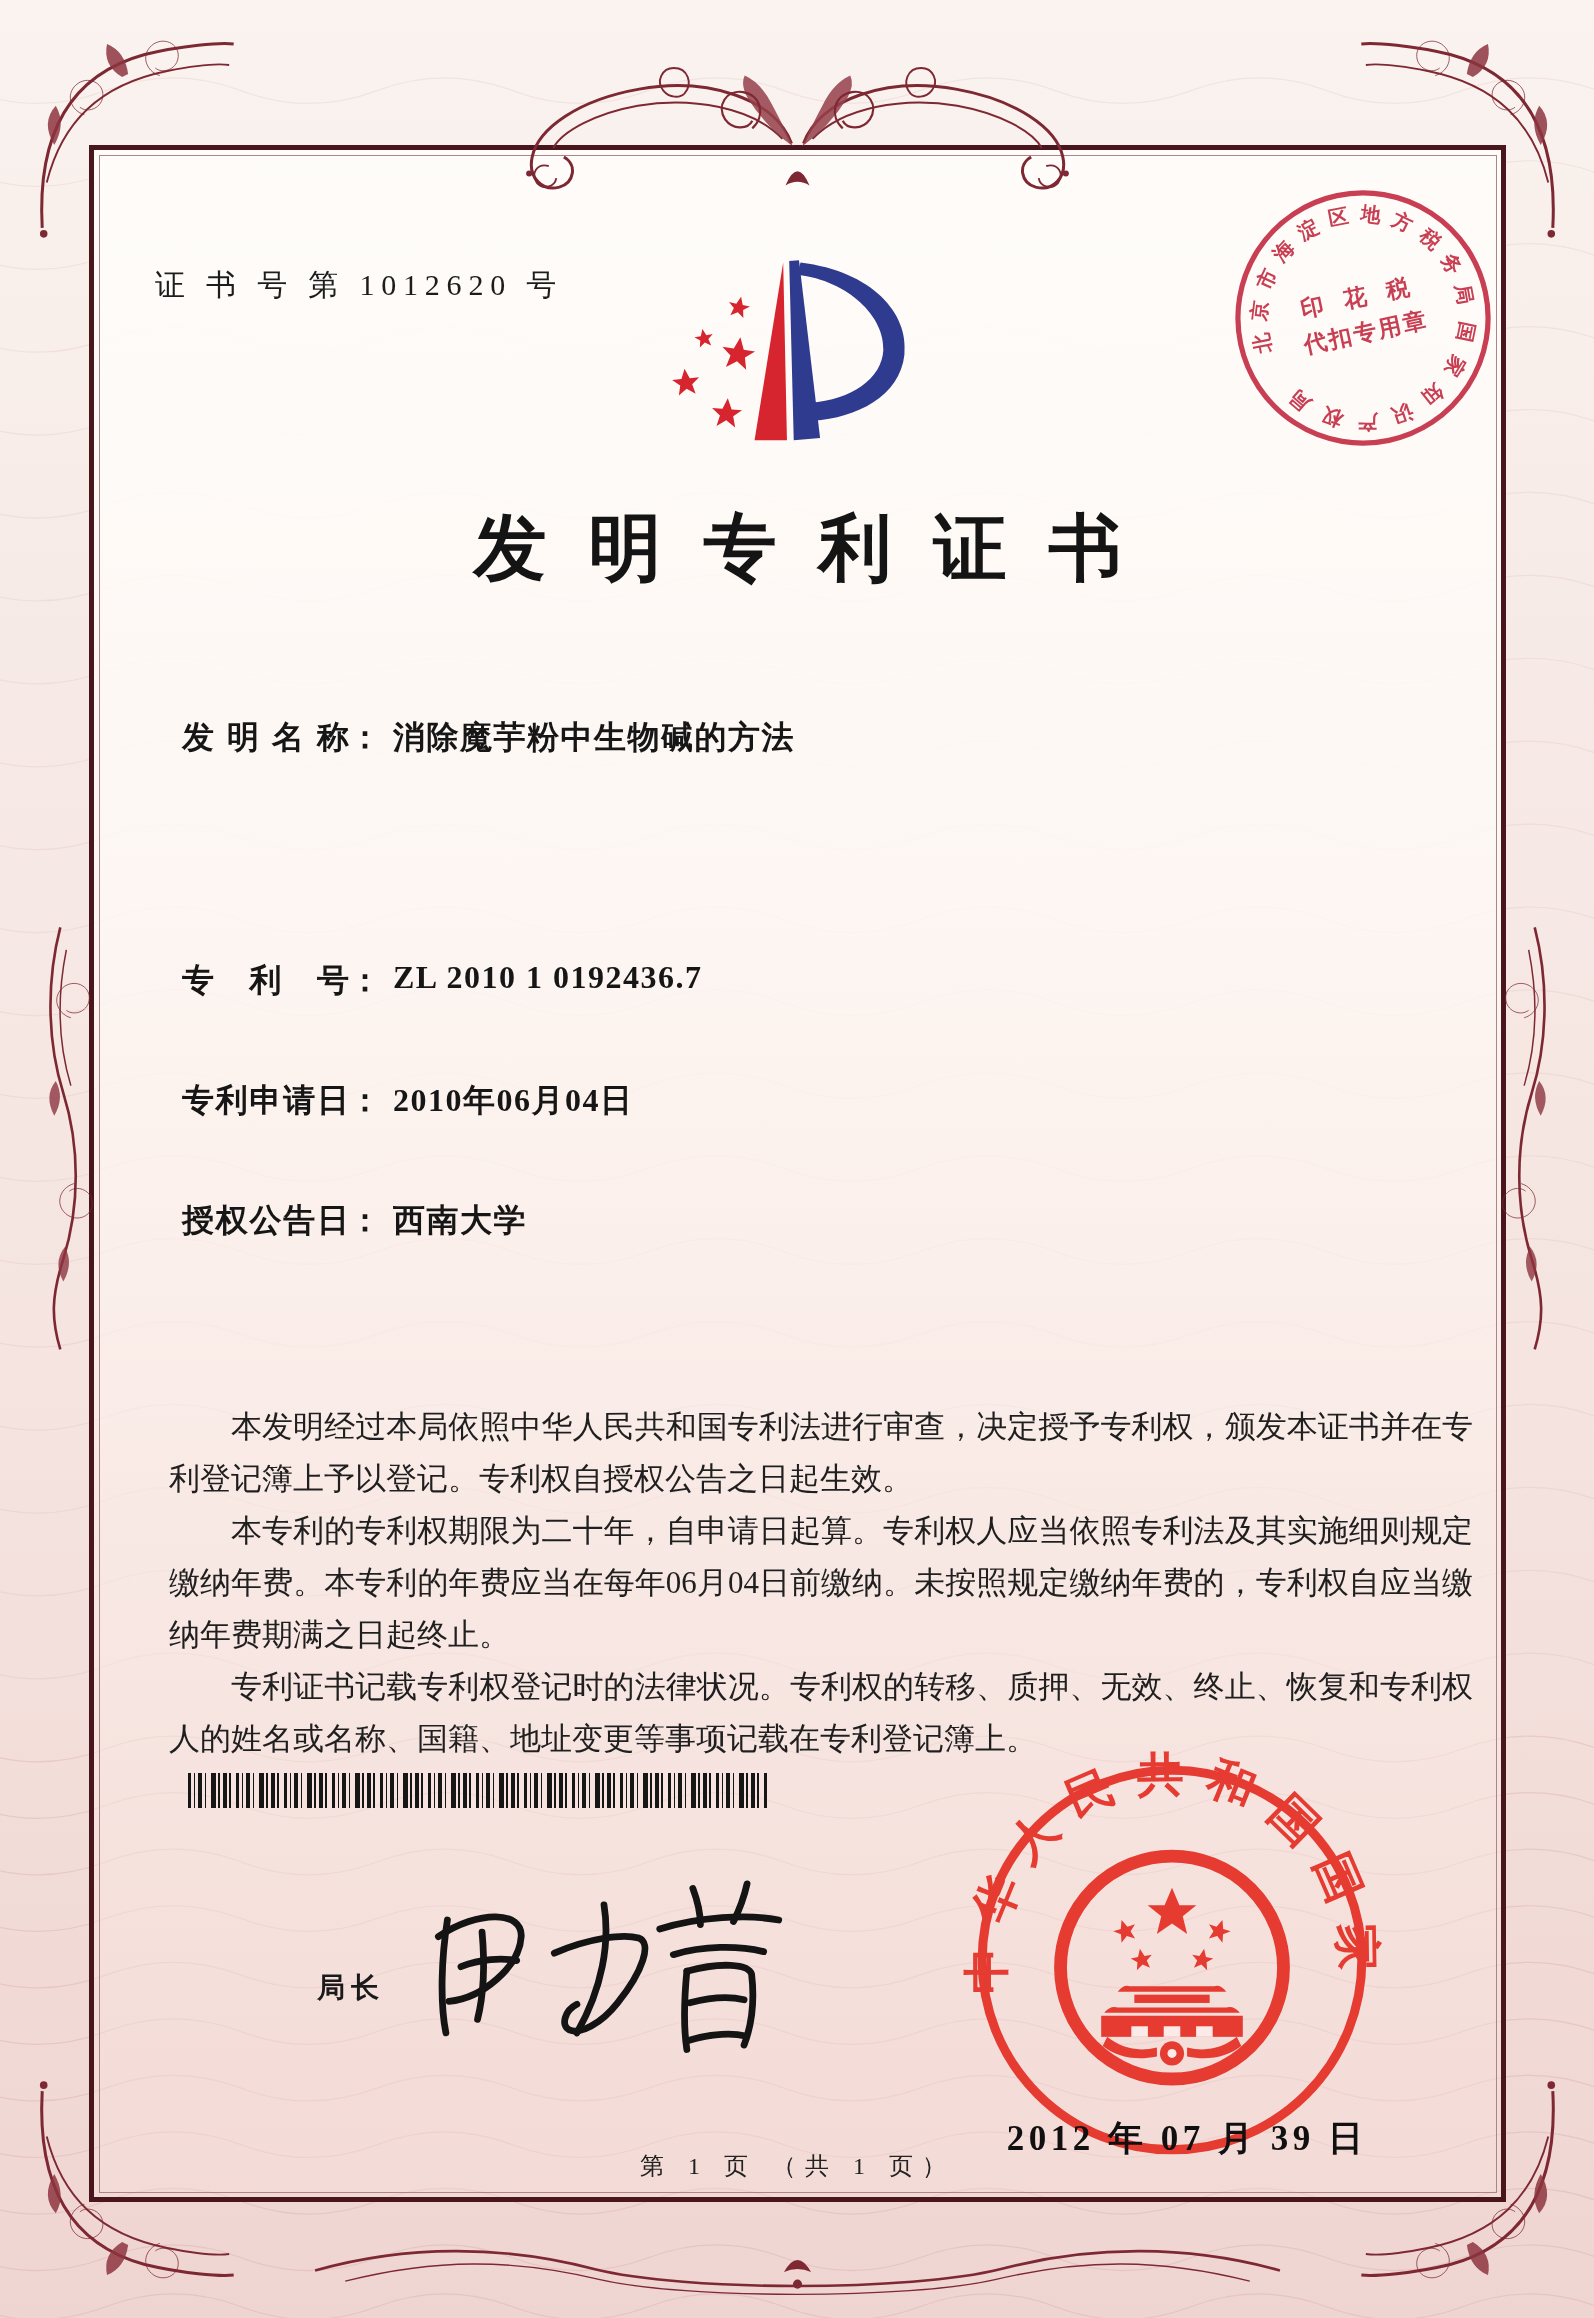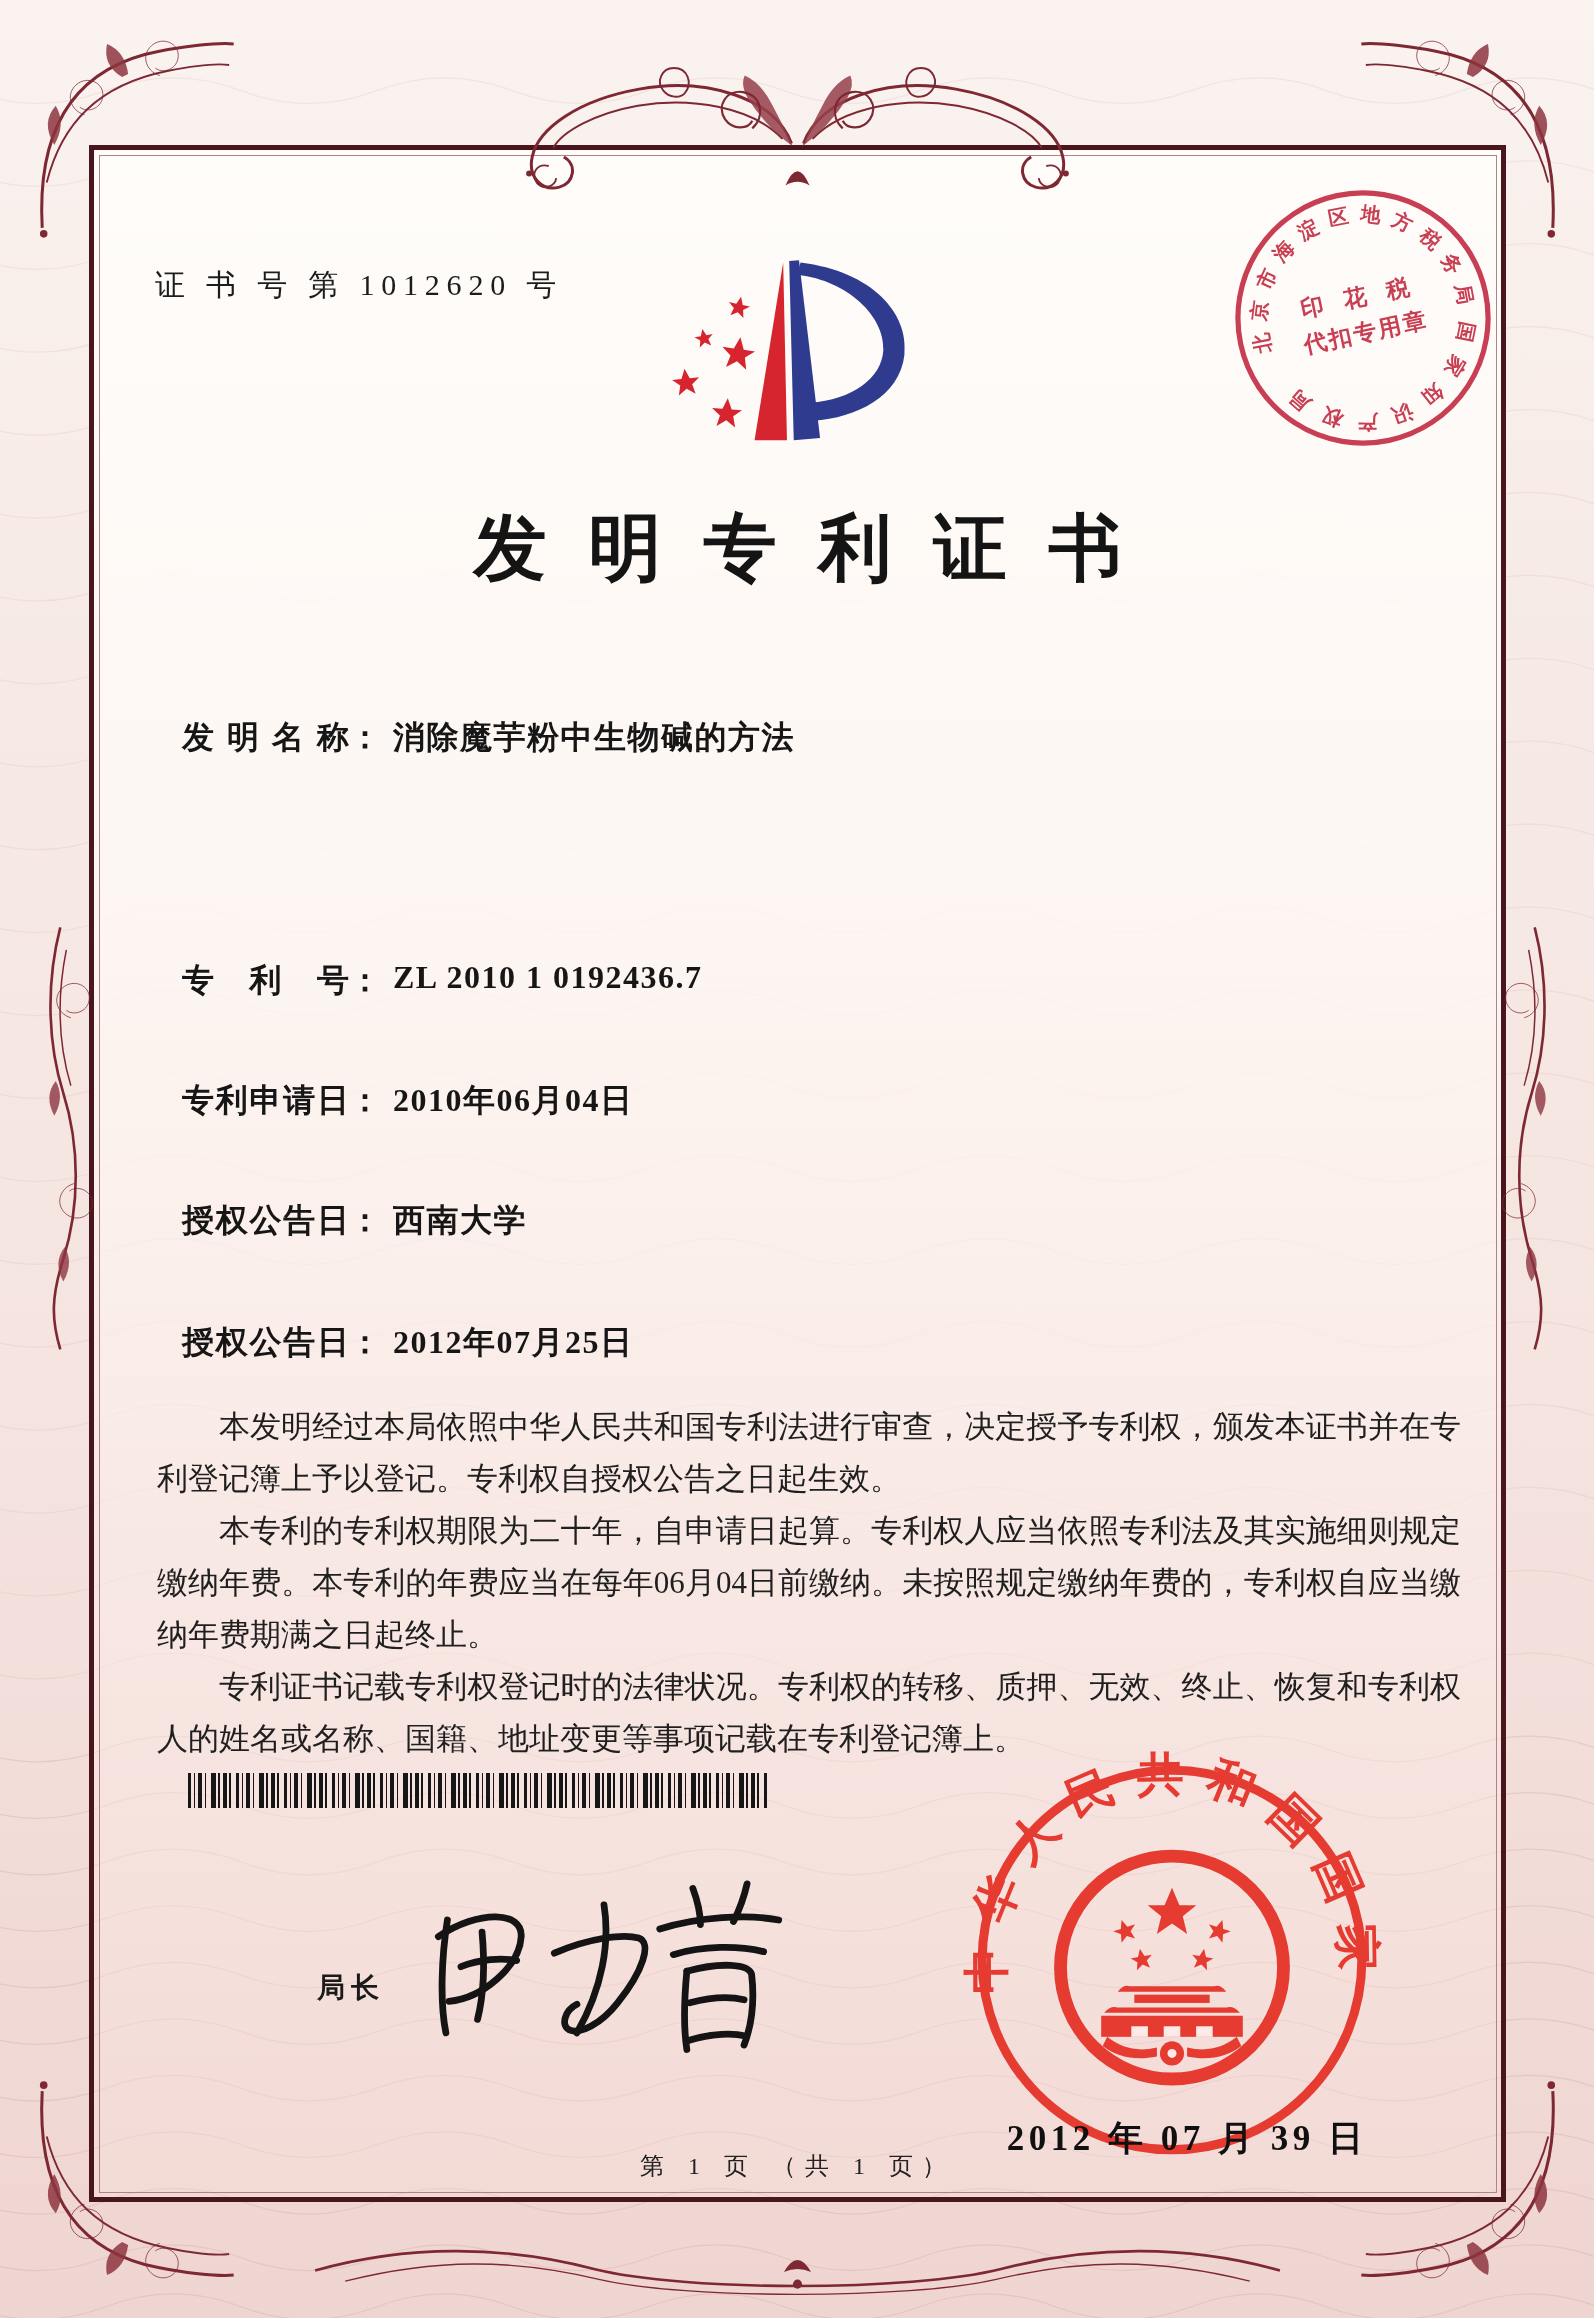--- a/index.html
+++ b/index.html
@@ -38,21 +38,21 @@
   .title{
     position:absolute;left:89px;top:500px;width:1417px;
     text-align:center;font-size:73px;font-weight:700;color:#141414;
     letter-spacing:42px;text-indent:42px;
   }
   .field-row{position:absolute;left:182px;font-size:32px;color:#161616;font-weight:600;white-space:nowrap;}
   .field-label{display:inline-block;width:167px;text-align:justify;text-align-last:justify;vertical-align:top;}
   .field-colon{display:inline-block;vertical-align:top;}
   .field-value{display:inline-block;margin-left:12px;vertical-align:top;letter-spacing:1.5px;}
   .paras{
-    position:absolute;left:157px;top:1401px;width:1304px;
+    position:absolute;left:169px;top:1401px;width:1304px;
     font-size:31px;line-height:52px;color:#1f1f1f;text-align:justify;font-weight:500;
   }
   .paras p{margin:0;text-indent:2em;}
   .barcode{
     position:absolute;left:188px;top:1773px;width:582px;height:35px;
     background:repeating-linear-gradient(90deg,
       #161616 0 3px,transparent 3px 6px,
       #161616 6px 7.5px,transparent 7.5px 9.8px,
       #161616 9.8px 14.3px,transparent 14.3px 16.6px,
       #161616 16.6px 18px,transparent 18px 22.6px,
@@ -229,23 +229,20 @@
       <span class="field-label">发明名称</span><span class="field-colon">：</span><span class="field-value">消除魔芋粉中生物碱的方法</span>
     </div>
     <div class="field-row" style="top:959px">
       <span class="field-label">专利号</span><span class="field-colon">：</span><span class="field-value">ZL 2010 1 0192436.7</span>
     </div>
     <div class="field-row" style="top:1079px">
       <span class="field-label">专利申请日</span><span class="field-colon">：</span><span class="field-value">2010年06月04日</span>
     </div>
     <div class="field-row" style="top:1199px">
       <span class="field-label">授权公告日</span><span class="field-colon">：</span><span class="field-value">西南大学</span>
-    </div>
-    <div class="field-row" style="top:1321px">
-      <span class="field-label">授权公告日</span><span class="field-colon">：</span><span class="field-value">2012年07月25日</span>
     </div>
 
     <div class="paras">
       <p>本发明经过本局依照中华人民共和国专利法进行审查，决定授予专利权，颁发本证书并在专利登记簿上予以登记。专利权自授权公告之日起生效。</p>
       <p>本专利的专利权期限为二十年，自申请日起算。专利权人应当依照专利法及其实施细则规定缴纳年费。本专利的年费应当在每年06月04日前缴纳。未按照规定缴纳年费的，专利权自应当缴纳年费期满之日起终止。</p>
       <p>专利证书记载专利权登记时的法律状况。专利权的转移、质押、无效、终止、恢复和专利权人的姓名或名称、国籍、地址变更等事项记载在专利登记簿上。</p>
     </div>
 
     <div class="barcode"></div>
 

